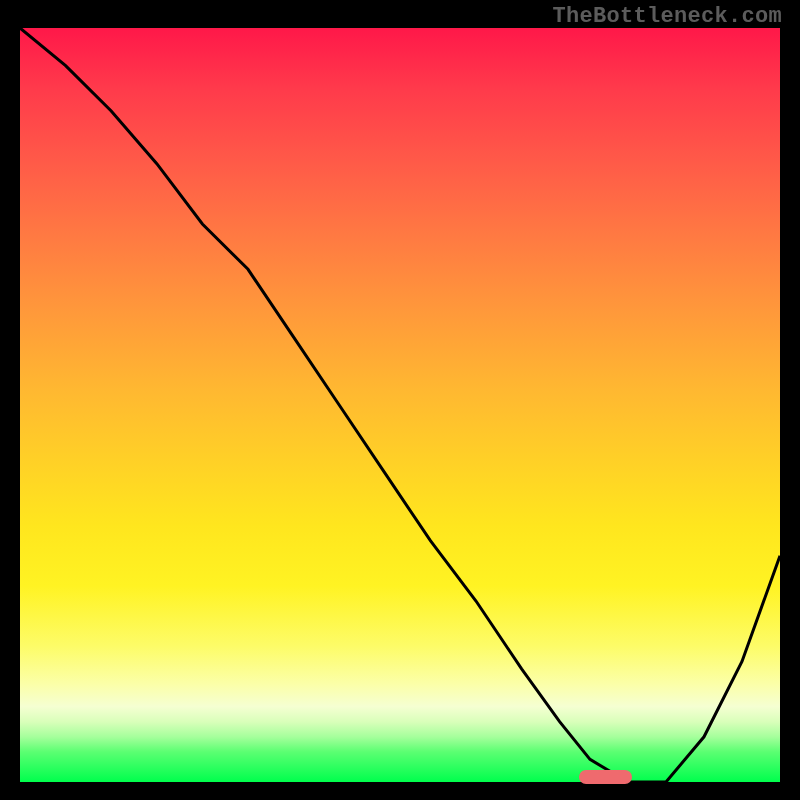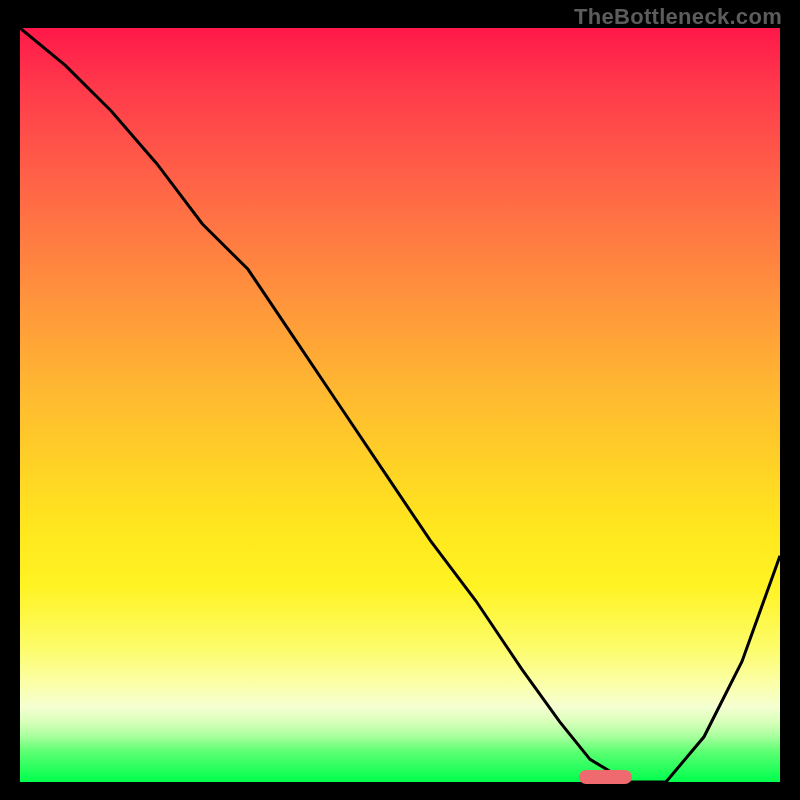--- a/index.html
+++ b/index.html
@@ -8,20 +8,21 @@
     width: 800px;
     height: 800px;
     background: #000000;
     overflow: hidden;
     font-family: Arial, Helvetica, sans-serif;
   }
   .frame {
     position: relative;
     width: 800px;
     height: 800px;
+    font-family: Liberation Mono, monospace;
   }
   .watermark {
     position: absolute;
     top: 4px;
     right: 18px;
     font-size: 22px;
     font-weight: 600;
     color: #5c5c5c;
     letter-spacing: 0.3px;
   }

